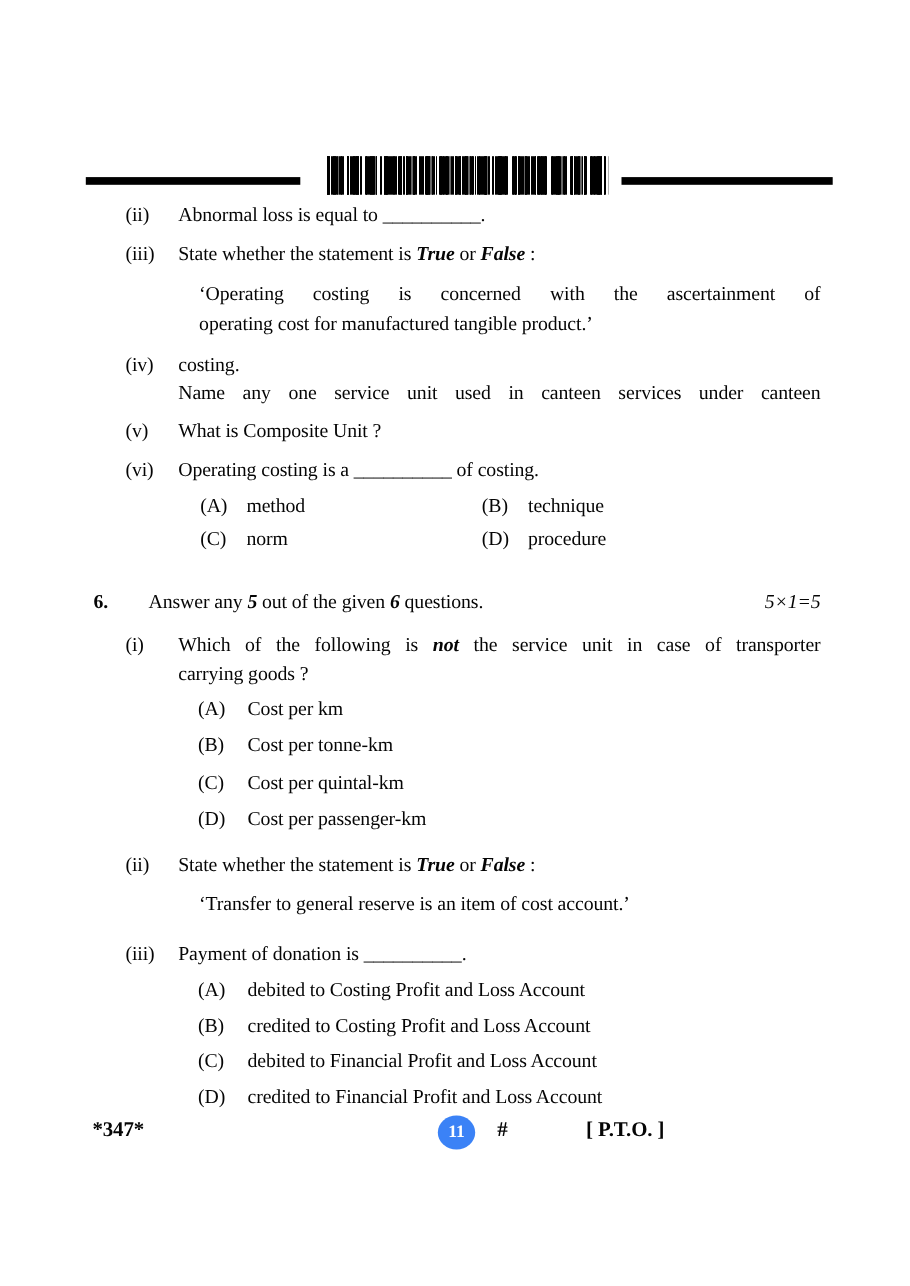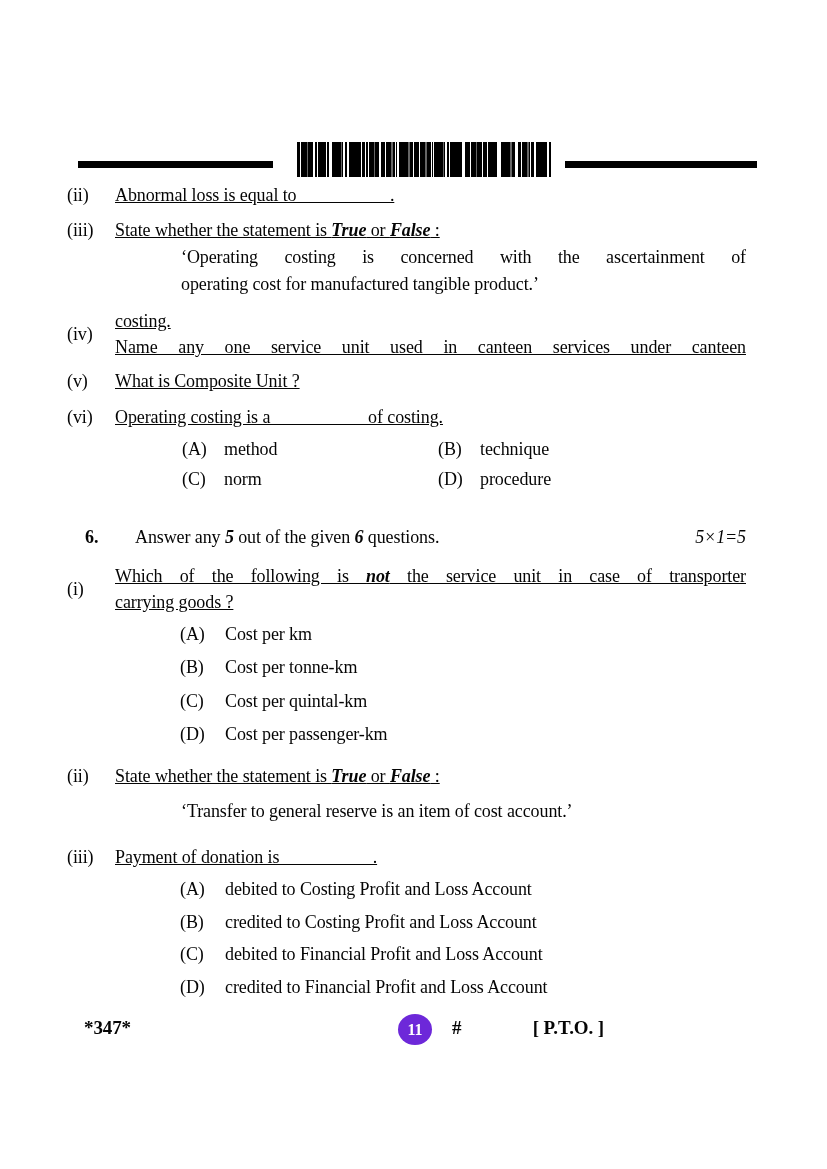--- a/index.html
+++ b/index.html
@@ -29,23 +29,23 @@
       repeating-linear-gradient(90deg, #fff 0 1px, #000 1px 3px, #fff 3px 4px,
                                 #000 4px 9px, #666 9px 11px, #000 11px 12px, #fff 12px 17px);
   }
 
   
   #content { position: absolute; left: 0; top: 0; width: 827px; }
 
   .line { line-height: 26px; }
   .just { text-align: justify; text-align-last: justify; }
 
-  .sub-row { display: flex; margin-left: 67px; margin-right: 81px; align-items: center; }
+  .sub-row { display: flex; margin-left: 114px; margin-right: 81px; }
   .sub-label { width: 48px; flex: none; line-height: 26px; }
-  .sub-body { flex: 1; min-width: 0; text-decoration: underline; }
+  .sub-body { flex: 1; min-width: 0; }
 
   .quote-block { margin-left: 181px; margin-right: 81px; }
   .quote-block .line { line-height: 27px; }
 
   .q-row { display: flex; margin-left: 85px; margin-right: 81px; line-height: 26px; }
   .q-num { width: 50px; flex: none; font-weight: bold; }
   .q-text { flex: none; }
   .q-marks { margin-left: auto; font-style: italic; }
 
   .opt-row { display: flex; margin-left: 180px; margin-right: 81px; line-height: 26px; }
@@ -56,21 +56,21 @@
   .opt-cell.last { width: auto; flex: 1; }
   .opt-cell .opt-label { width: 42px; flex: none; }
 
   .seg-bi { font-weight: bold; font-style: italic; }
 
   
   #footer { position: absolute; left: 0; top: 1014px; width: 685px; height: 36px;
             font-weight: bold; font-size: 19px; }
   #paper-code { position: absolute; left: 84px; top: 3px; }
   #page-badge { position: absolute; left: 398px; top: 0; width: 34px; height: 31px;
-                background: #6d28d9; border-radius: 50%; color: #fff;
+                background: #3b82f6; border-radius: 50%; color: #fff;
                 display: flex; align-items: center; justify-content: center;
                 font-size: 16px; font-weight: bold; }
   #hash-sym { position: absolute; left: 452px; top: 3px; }
   #pto { position: absolute; right: 81px; top: 3px; }
 </style>
 </head>
 <body>
 
 <div class="hdr-bar" id="bar-left"></div>
 <div id="barcode"></div>
@@ -85,21 +85,21 @@
       </div>
   </div>
 
   <div class="sub-row" style="margin-top:9px">
     <div class="sub-label">(iii)</div>
     <div class="sub-body">
         <div class="line"><span>State whether the statement is </span><span class="seg-bi">True</span><span> or </span><span class="seg-bi">False</span><span> :</span></div>
       </div>
   </div>
 
-  <div class="quote-block" style="margin-top:1px">
+  <div class="quote-block" style="margin-top:11px">
     <div class="line just"><span>‘Operating costing is concerned with the ascertainment of</span></div>
     <div class="line"><span>operating cost for manufactured tangible product.’</span></div>
   </div>
 
   <div class="sub-row" style="margin-top:10px">
     <div class="sub-label">(iv)</div>
     <div class="sub-body">
       <div class="line"><span>costing.</span></div>
       <div class="line just"><span>Name any one service unit used in canteen services under canteen</span></div>
     </div>

